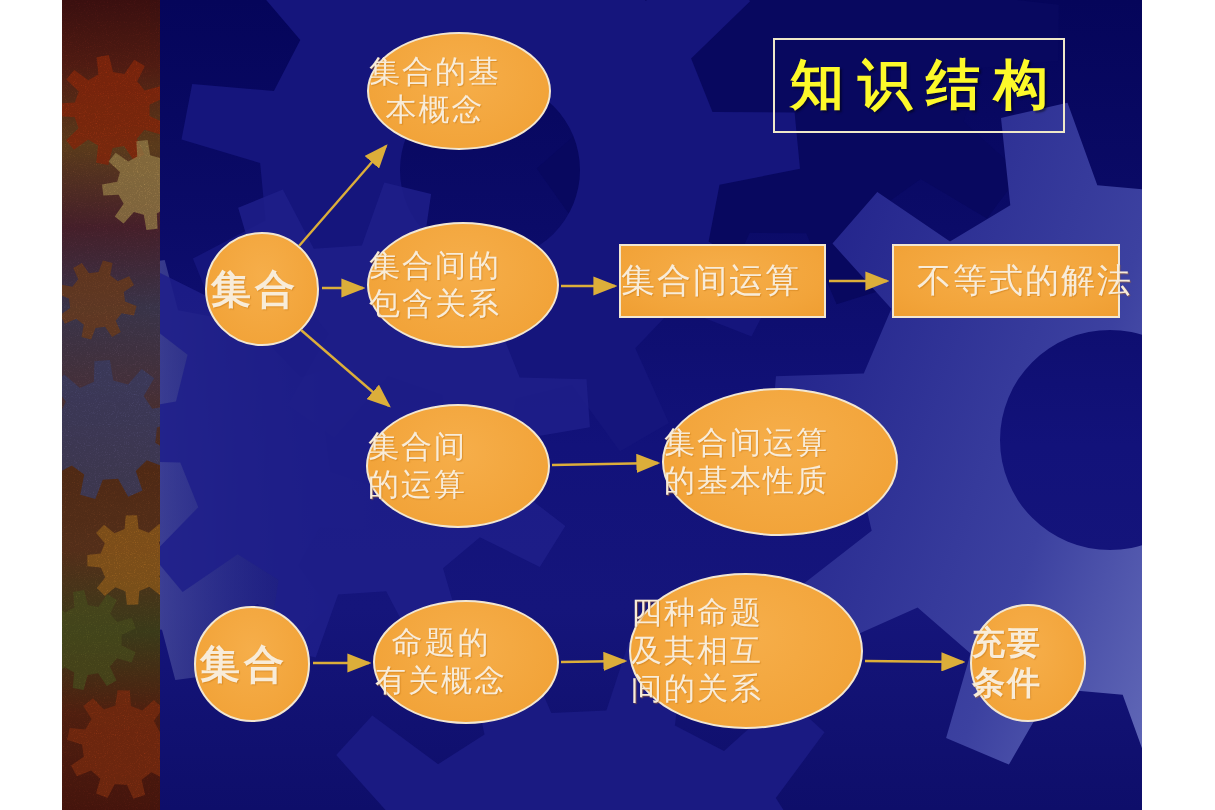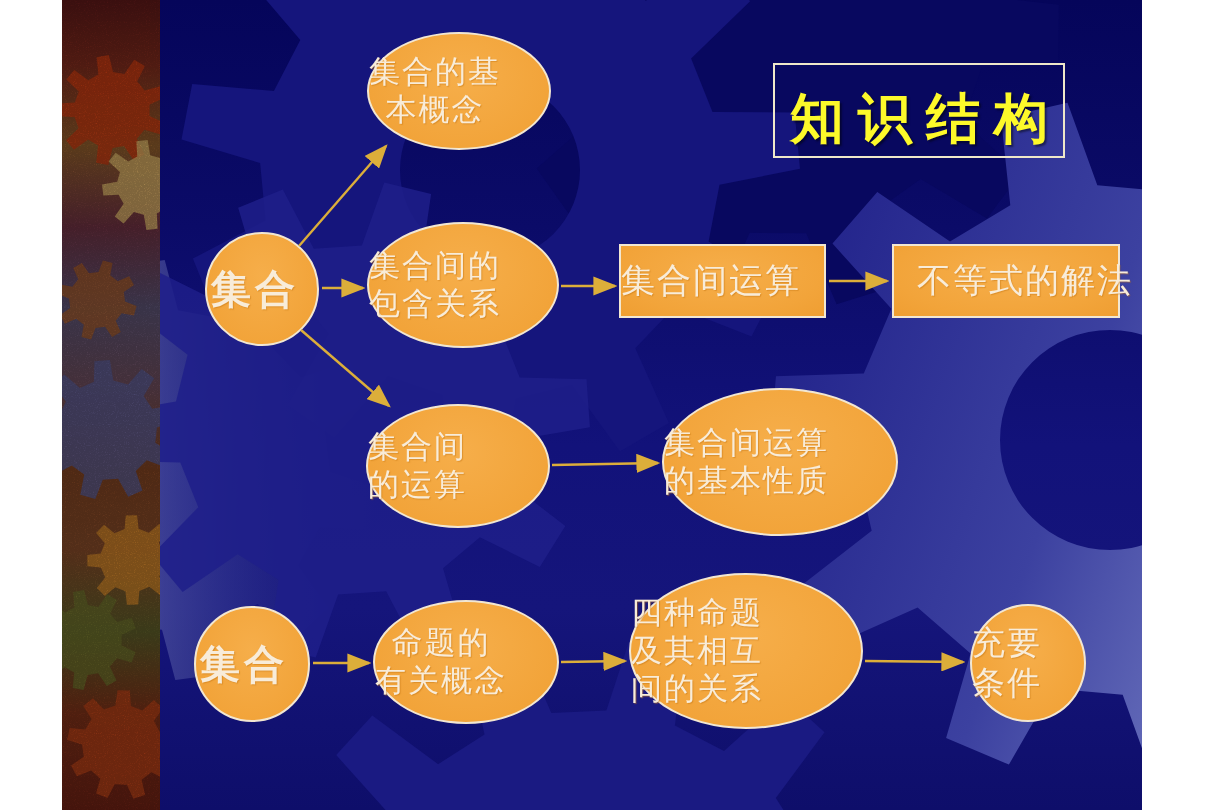--- a/index.html
+++ b/index.html
@@ -15,21 +15,21 @@
     position:absolute; left:160px; top:0; width:982px; height:810px;
     background:linear-gradient(180deg,#05055a 0%,#0b0b68 28%,#12127a 55%,#15157b 75%,#0e0e6a 100%);
     overflow:hidden;
   }
   .bg-gears { position:absolute; left:0; top:0; }
   .arrows { position:absolute; left:0; top:0; width:1215px; height:810px; pointer-events:none; }
 
   .title-box {
     position:absolute; left:773px; top:38px; width:292px; height:95px;
     border:2px solid #efe8c9;
-    display:flex; align-items:flex-end; justify-content:center;margin-top:25px;
+    display:flex; align-items:center; justify-content:center;
   }
   .title-label {
     color:#fdf92a; font-size:54px; font-weight:bold;
     letter-spacing:14px; padding-left:14px; white-space:nowrap;
     text-shadow:2px 2px 2px rgba(0,0,0,0.45);
   }
 
   .node {
     position:absolute;
     display:flex; align-items:center; text-align:center;
@@ -151,21 +151,21 @@
     <div class="node-label">命题的
 有关概念</div>
   </div>
 
   <div class="node ellipse" style="left:629px;top:573px;width:234px;height:156px;">
     <div class="node-label">四种命题
 及其相互
 间的关系</div>
   </div>
 
-  <div class="node ellipse" style="left:970px;top:604px;width:116px;height:118px;">
+  <div class="node ellipse" style="left:970px;top:604px;width:116px;height:118px;font-weight:bold;">
     <div class="node-label small-ellipse-label">充要
 条件</div>
   </div>
 
   <svg class="arrows" viewBox="0 0 1215 810">
     <defs>
       <marker id="ah" markerWidth="10" markerHeight="8" refX="9" refY="4" orient="auto">
         <path d="M0,0 L10,4 L0,8 Z" fill="#dcae3a"></path>
       </marker>
     </defs>

